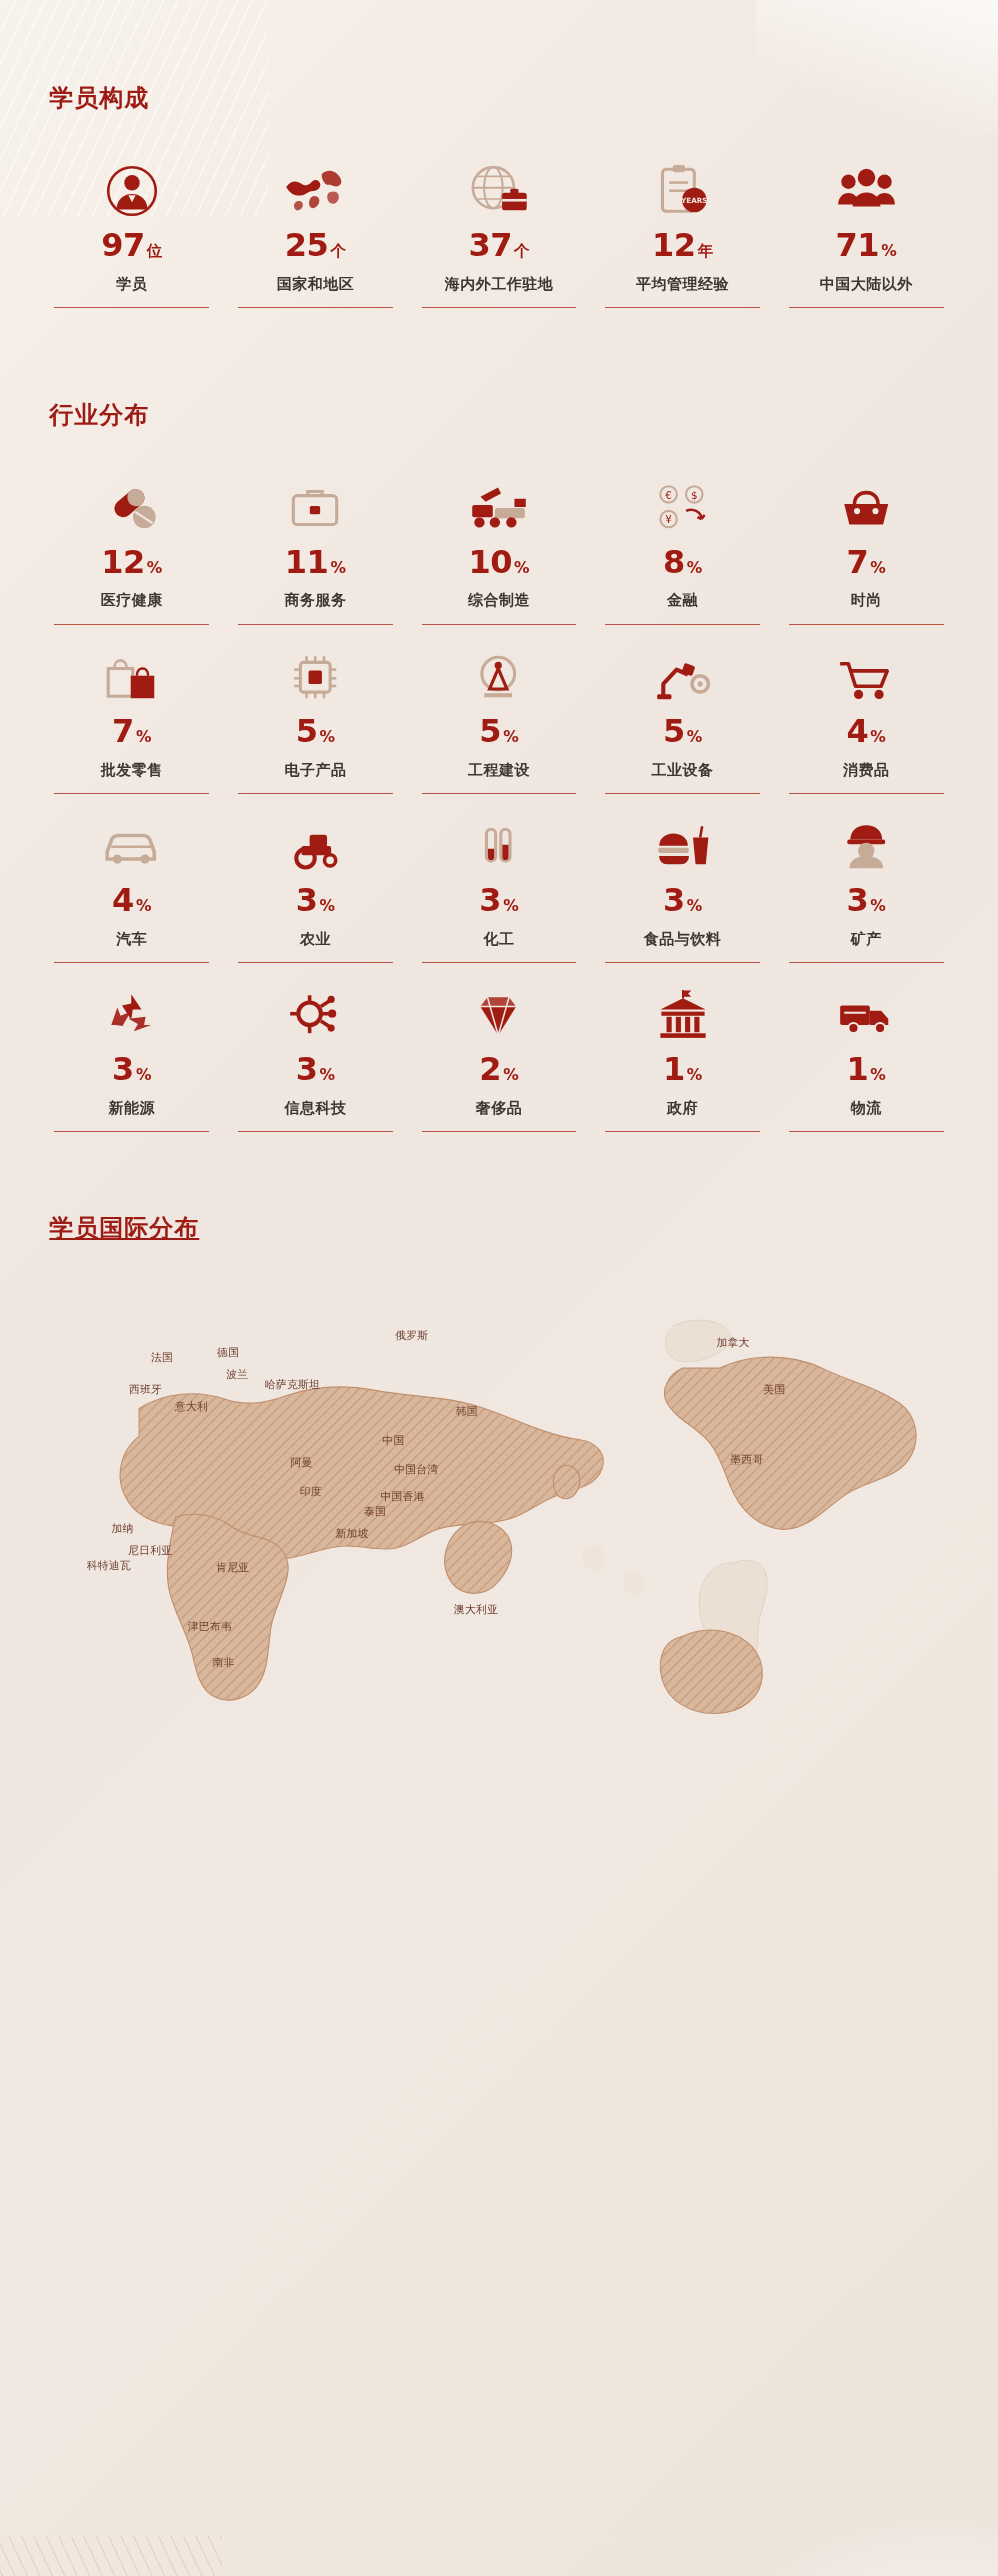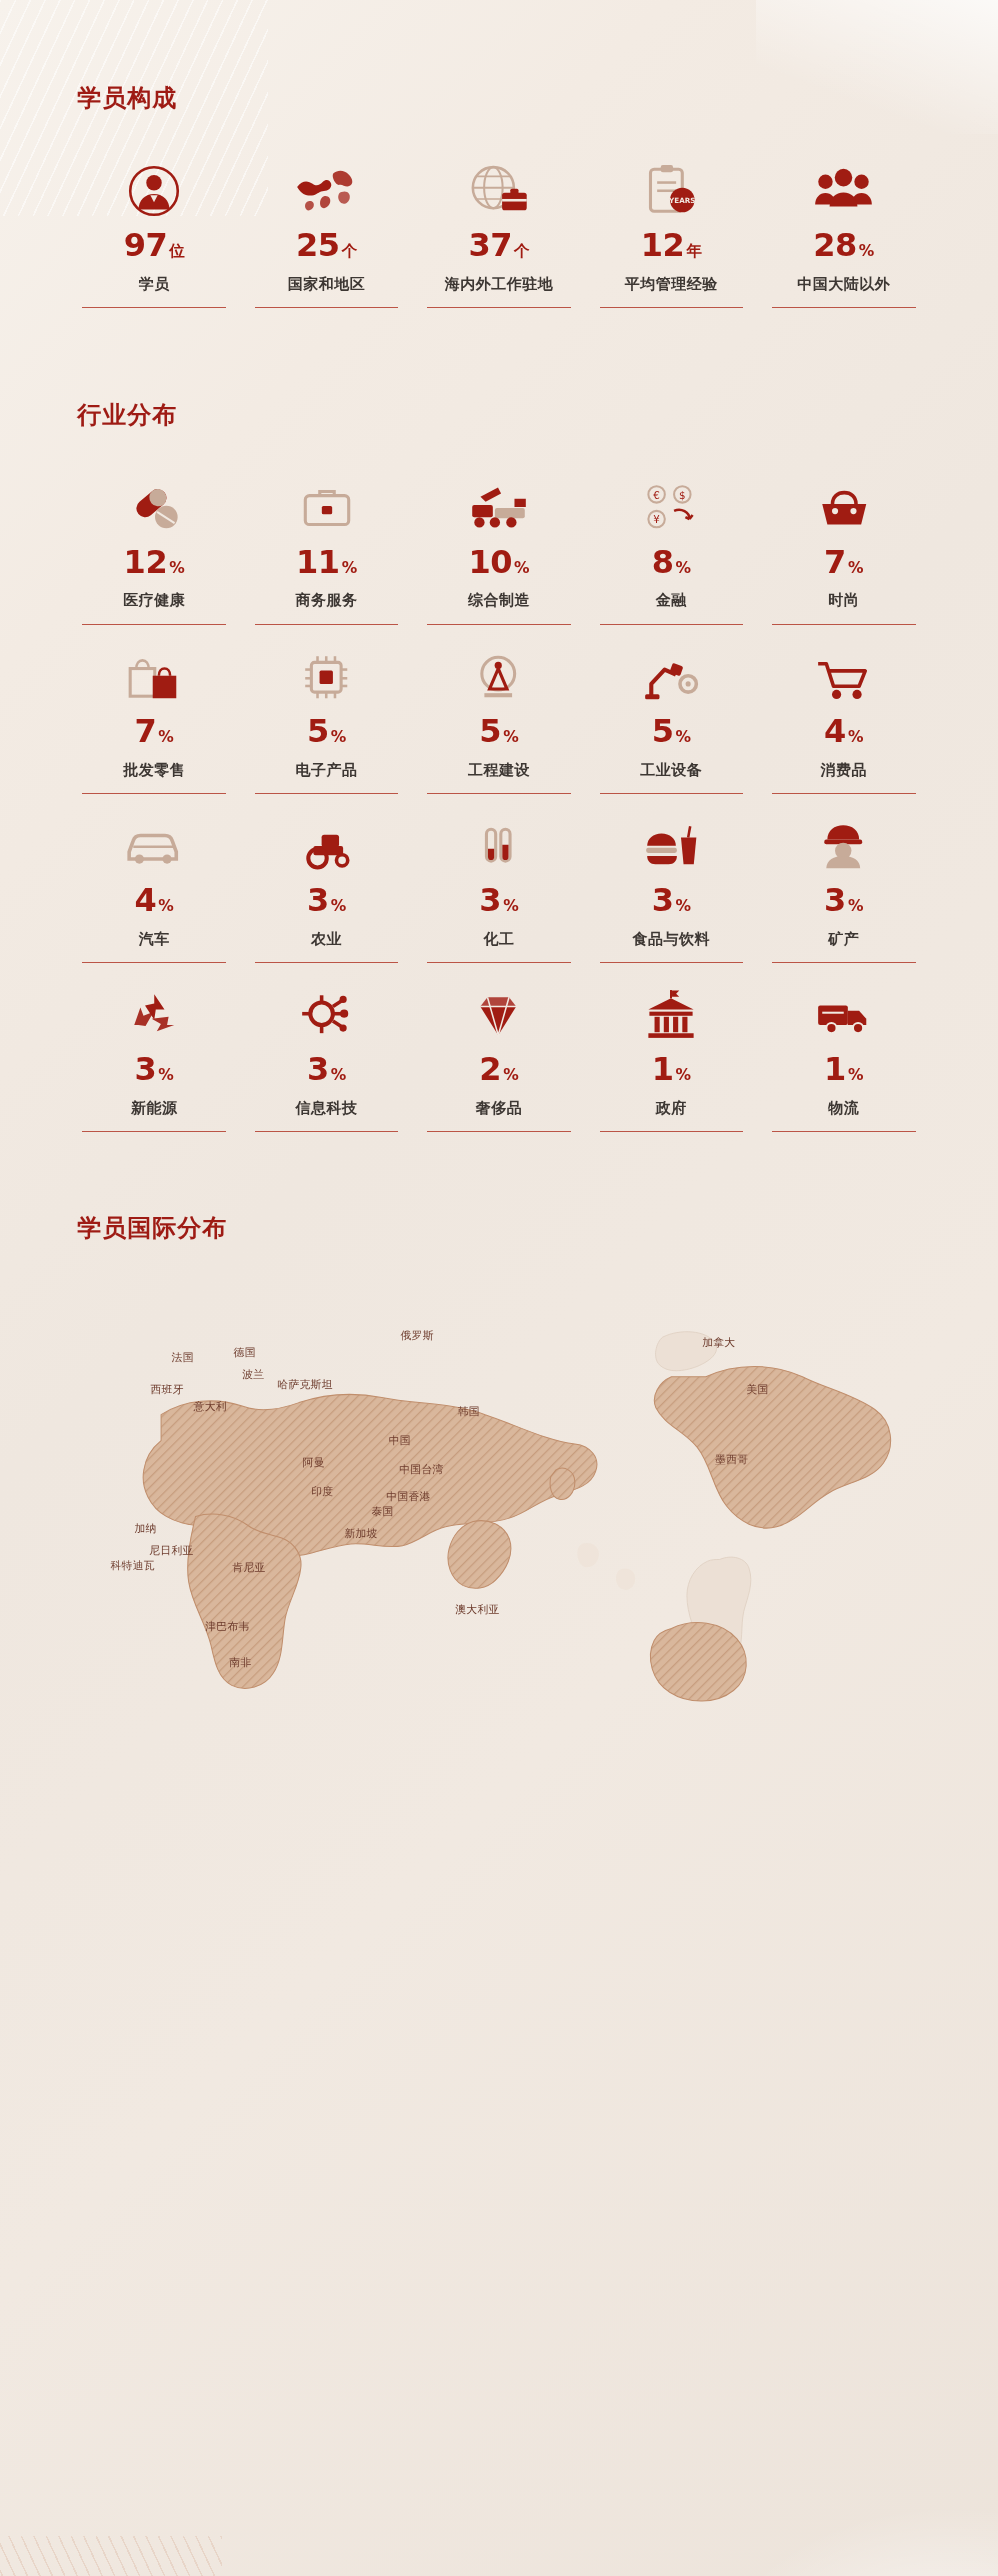--- a/index.html
+++ b/index.html
@@ -38,34 +38,34 @@
     pointer-events: none;
   }
   .deco-arrow {
     position: absolute;
     left: 50%; bottom: 0;
     transform: translateX(-50%);
     width: 567px; height: 155px;
     pointer-events: none;
   }
 
-  .content { position: relative; z-index: 3; padding: 0 68px; }
+  .content { position: relative; z-index: 3; padding: 0 40px; }
 
   .section { margin-top: 0; }
   .section-title {
     color: #9e1b14;
     font-size: 24px;
     font-weight: bold;
     letter-spacing: 1px;
     margin-left: 9.3px;
   }
   .sec1 { padding-top: 82px; }
   .sec2 { padding-top: 77px; }
   .sec3 { padding-top: 80px; }
-  .sec3 .section-title { text-align: left; margin-left: 9.3px; }
+  .sec3 .section-title { text-align: left; margin-left: 9.3px; text-decoration: underline; }
 
   .grid {
     display: flex;
     flex-wrap: wrap;
     margin-top: 25px;
   }
   .cell {
     width: 20%;
     padding: 13.4px 14.4px 0 14.4px;
     display: flex;
@@ -230,21 +230,21 @@
                 <circle cx="30" cy="38" r="14"></circle>
                   <path d="M10 82c0-13 9-22 20-22s20 9 20 22z"></path>
                 <circle cx="100" cy="38" r="14"></circle>
                   <path d="M80 82c0-13 9-22 20-22s20 9 20 22z"></path>
                 <circle cx="65" cy="30" r="17"></circle>
                   <path d="M38 86c0-16 12-27 27-27s27 11 27 27z"></path>
               </g>
             </svg>
           </div>
           <div class="stat">
-            <span class="num">28</span><span class="unit">%</span>
+            <span class="num">71</span><span class="unit">%</span>
           </div>
           <div class="label">中国大陆以外</div>
           <div class="rule"></div>
         </div>
 
 
 
         <div class="cell empty"></div>
       </div>
     </div>

